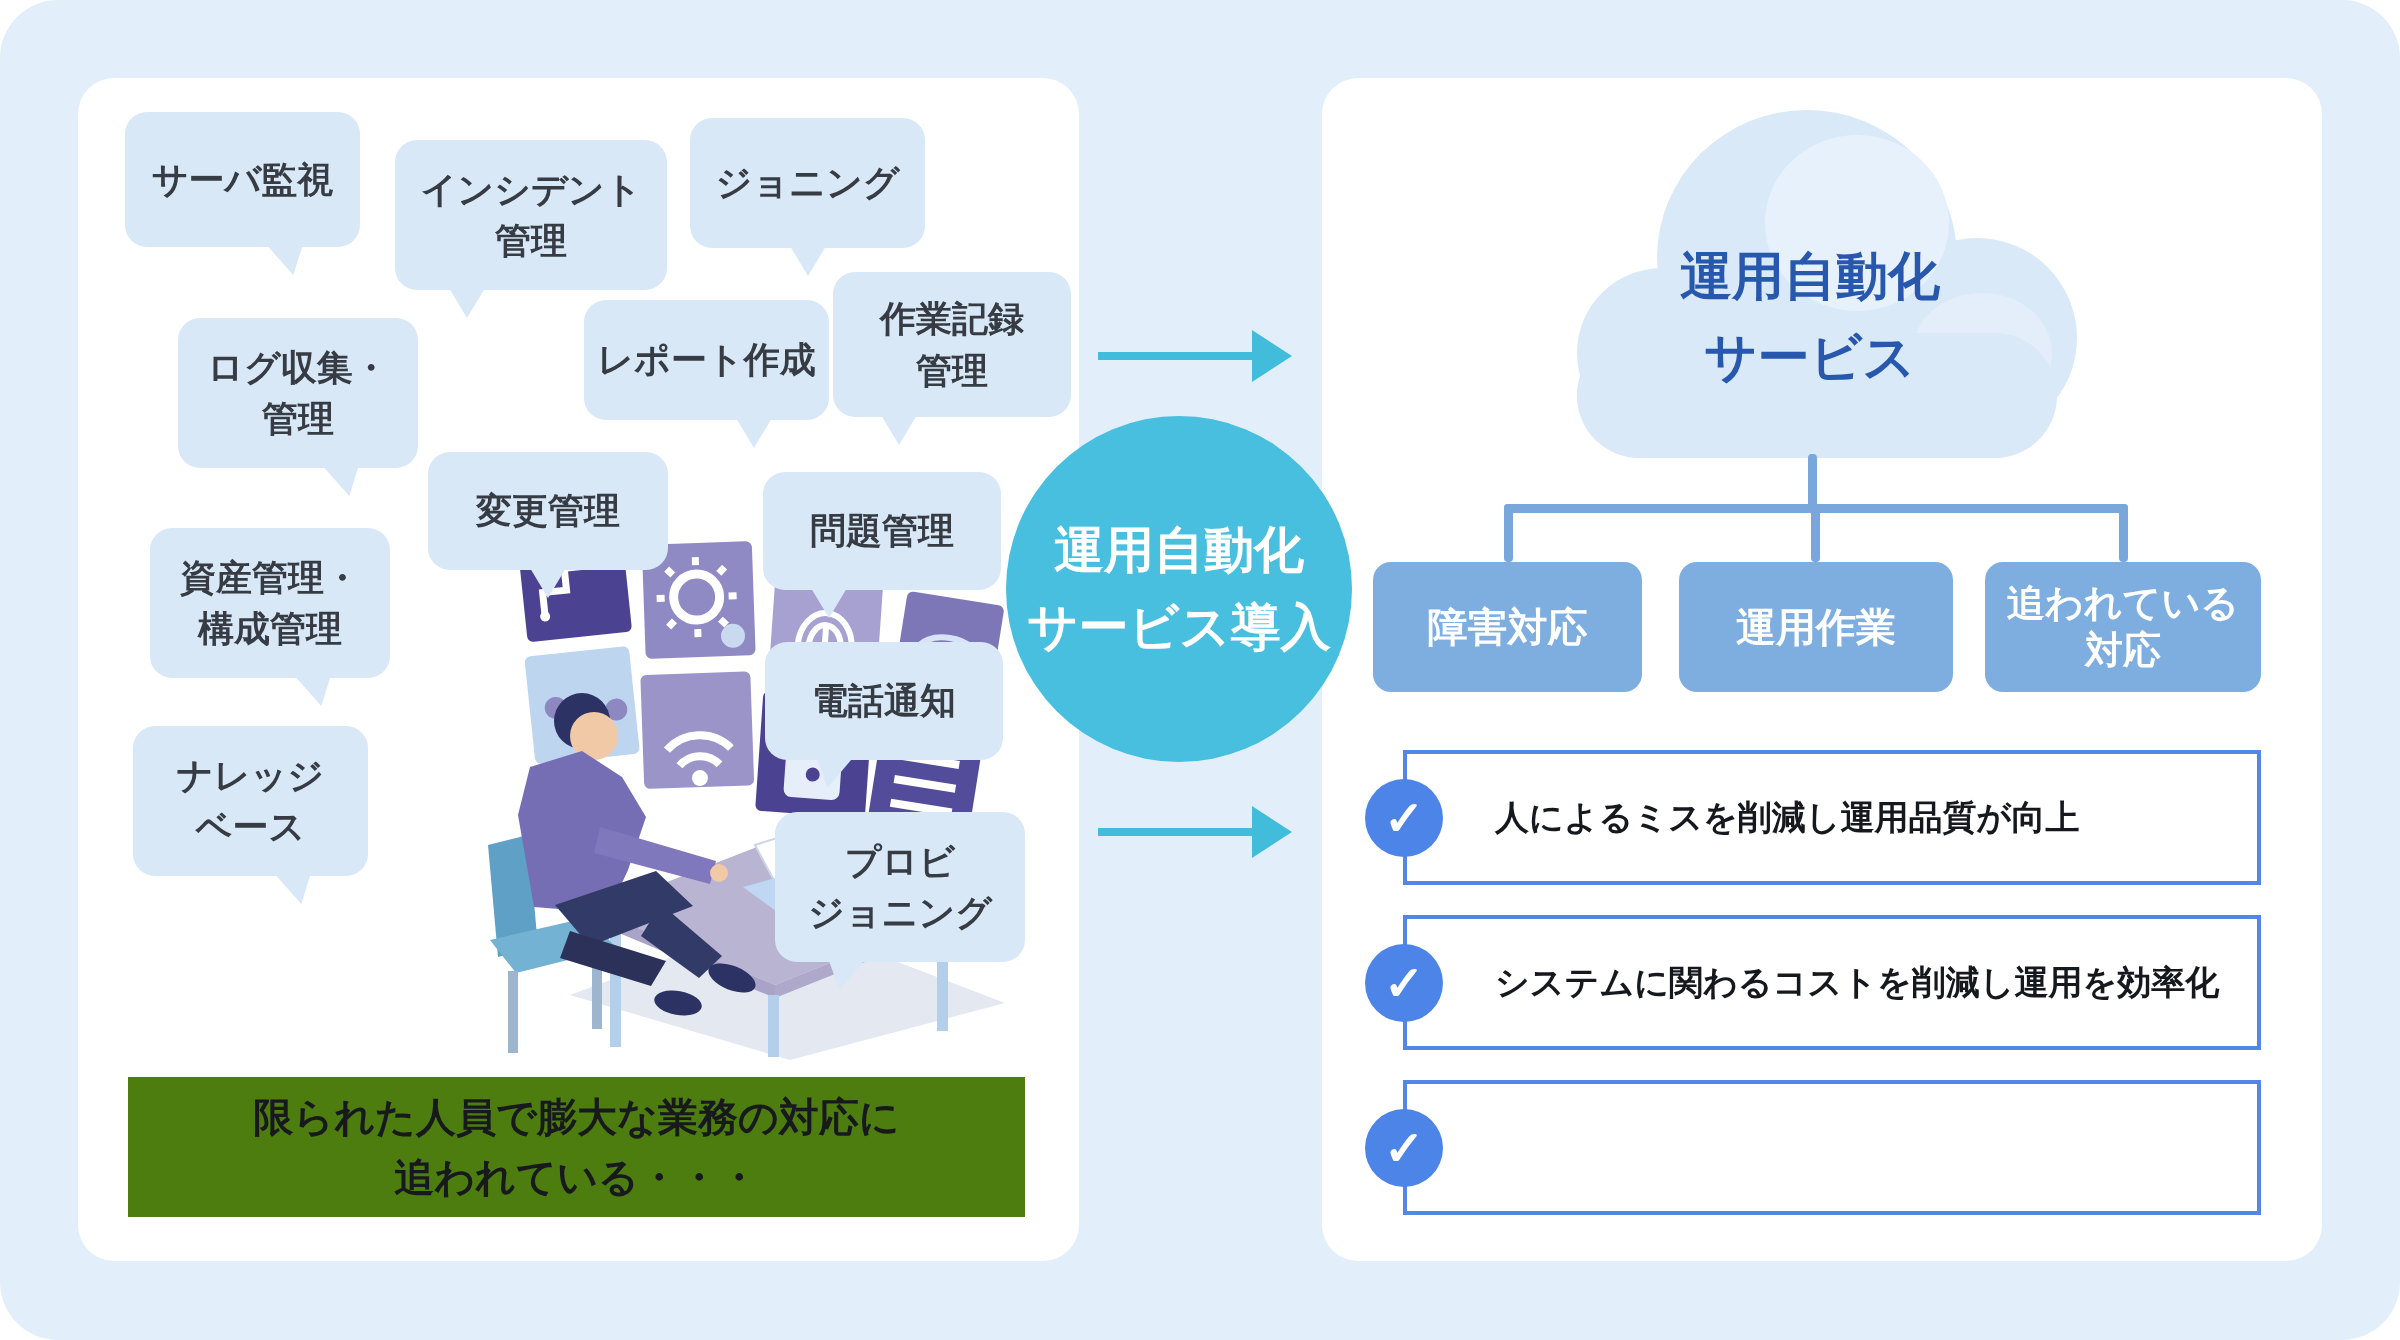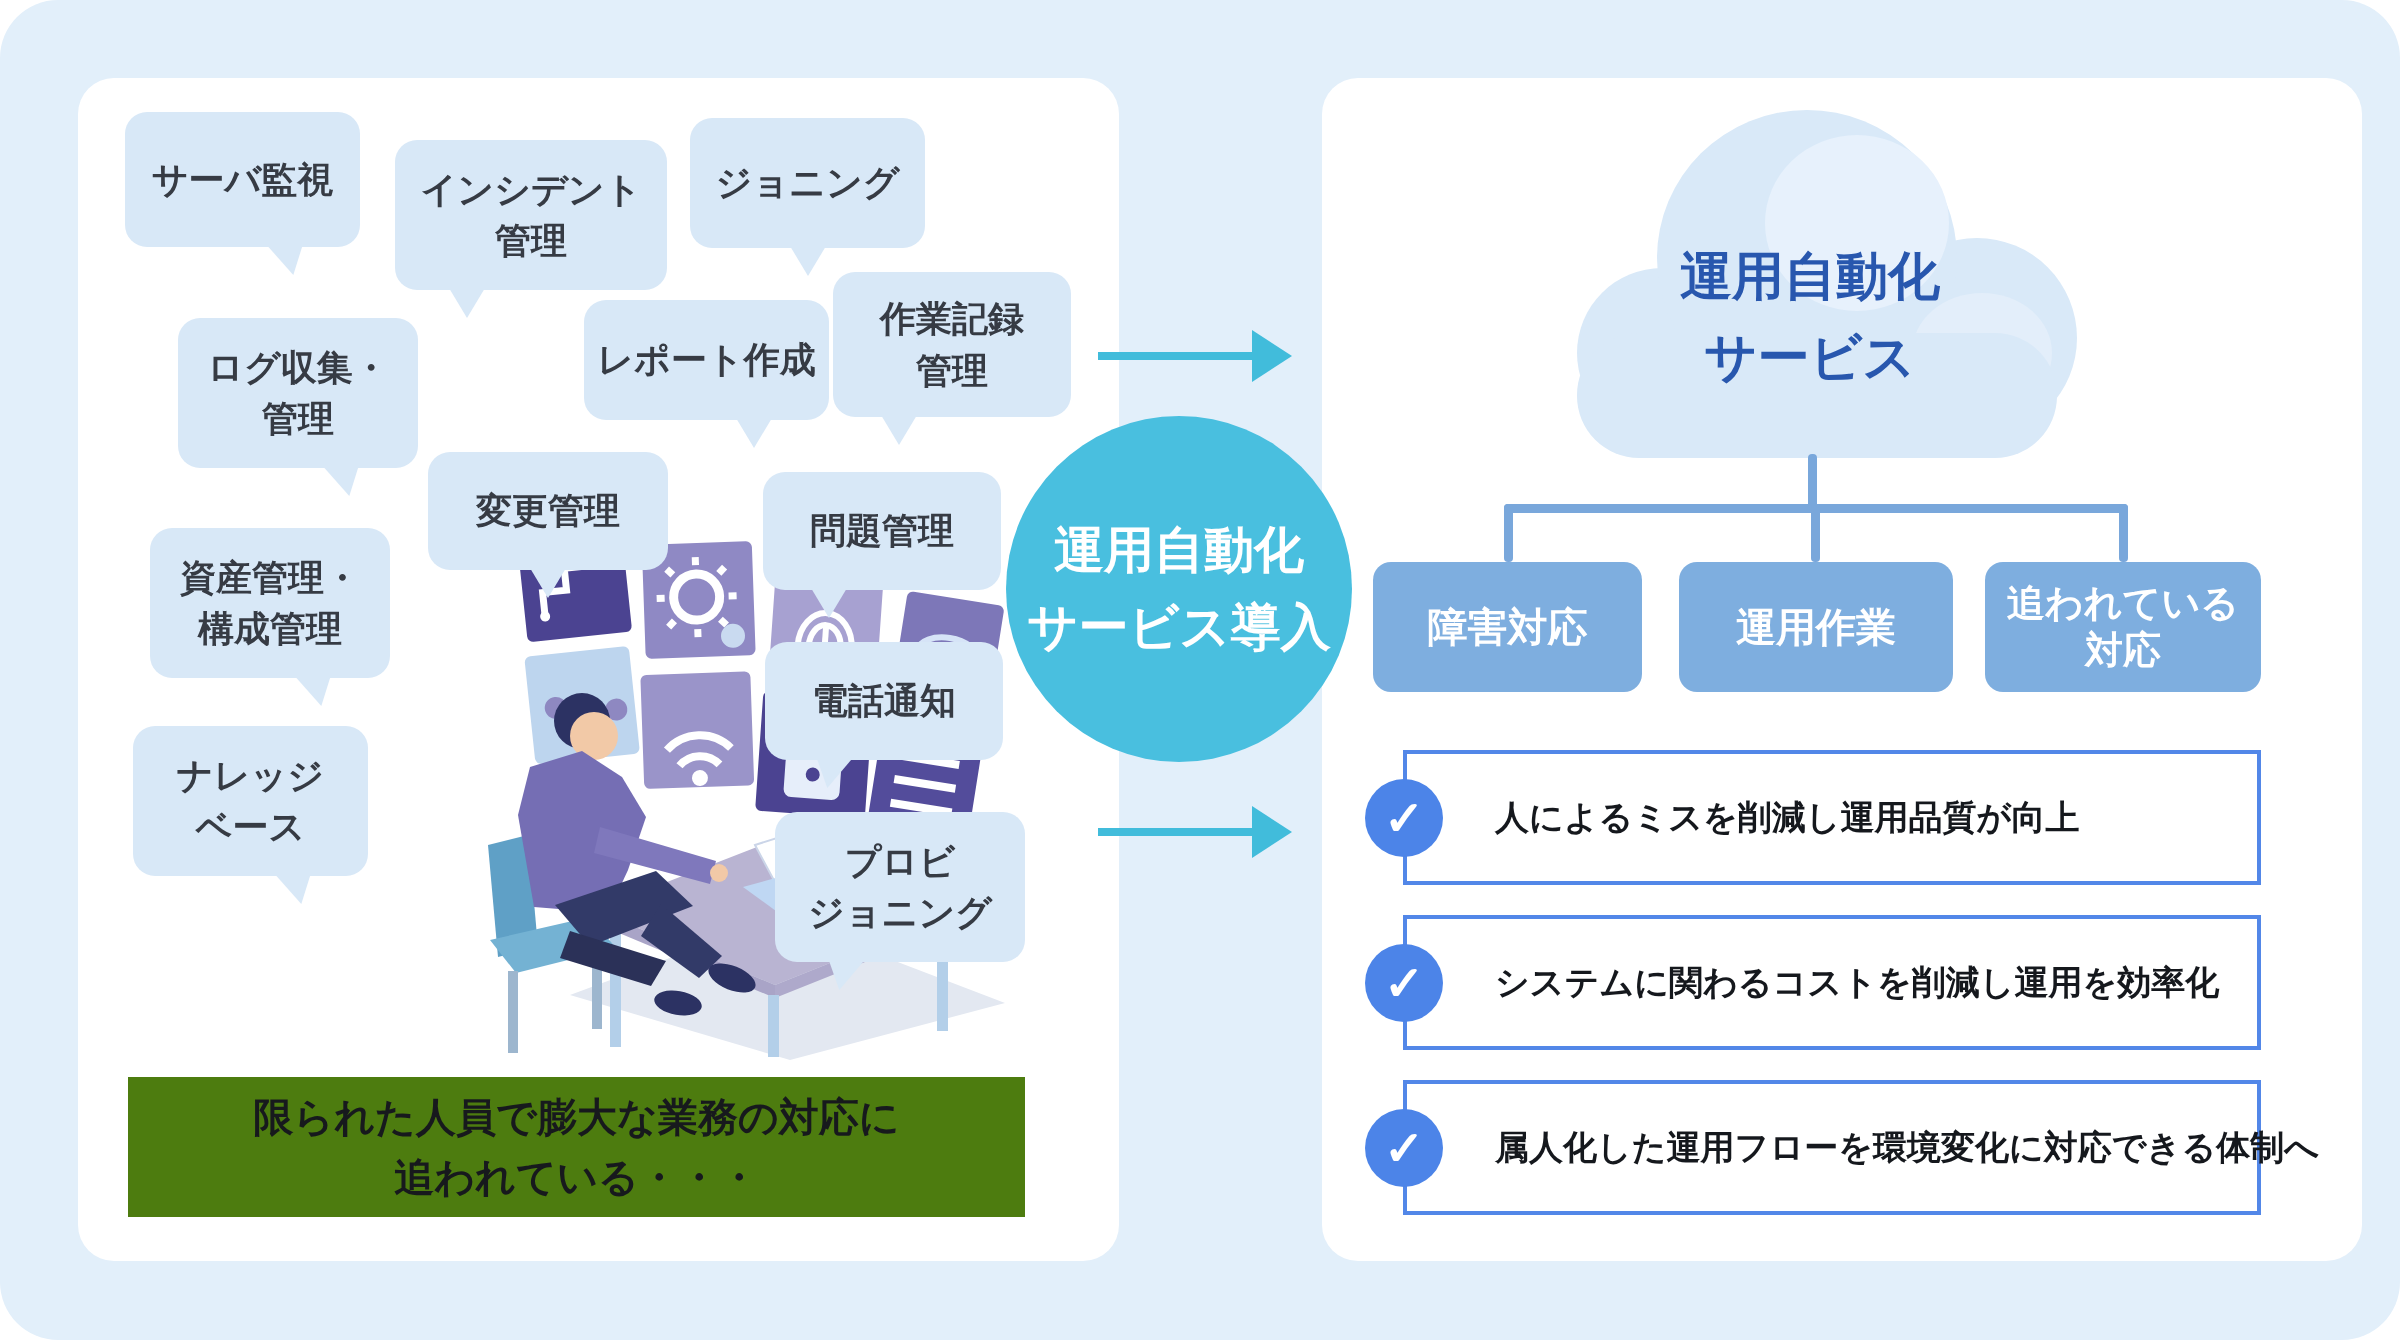--- a/index.html
+++ b/index.html
@@ -1,20 +1,20 @@
 <!DOCTYPE html>
 <html><head>
 <meta charset="utf-8">
 <style>
   html,body{margin:0;padding:0;background:#ffffff;width:2400px;height:1340px;overflow:hidden;
     font-family:"Liberation Sans", sans-serif;}
   .stage{position:relative;width:2400px;height:1340px;}
   .bg{position:absolute;inset:0;background:#E2EFFA;border-radius:58px;}
 
-  .card{position:absolute;top:78px;height:1183px;background:#ffffff;border-radius:36px;z-index:1;padding-left:40px;}
+  .card{position:absolute;top:78px;height:1183px;background:#ffffff;border-radius:36px;z-index:1;}
   .card-left{left:78px;width:1001px;}
   .card-right{left:1322px;width:1000px;}
 
   
   .bubble{position:absolute;background:#D8E8F7;border-radius:22px;display:flex;align-items:center;
     justify-content:center;text-align:center;font-size:36px;font-weight:bold;color:#363B44;
     line-height:1.42;white-space:pre-line;z-index:3;}
   .bubble::after{content:"";position:absolute;top:100%;margin-top:-2px;width:0;height:0;
     border:18px solid transparent;border-top:30px solid #D8E8F7;border-bottom:none;}
   .tc::after{left:calc(50% - 18px);}
@@ -247,16 +247,15 @@
     <div class="benefit bn1">
       <span class="chk">✓</span>
       <span class="btext">人によるミスを削減し運用品質が向上</span>
     </div>
     <div class="benefit bn2">
       <span class="chk">✓</span>
       <span class="btext">システムに関わるコストを削減し運用を効率化</span>
     </div>
     <div class="benefit bn3">
       <span class="chk">✓</span>
-      <span class="btext">属人化した運用フローを環境変化に対応できる体制へ</span>
     </div>
   </section>
 </div>
 
 </body></html>

